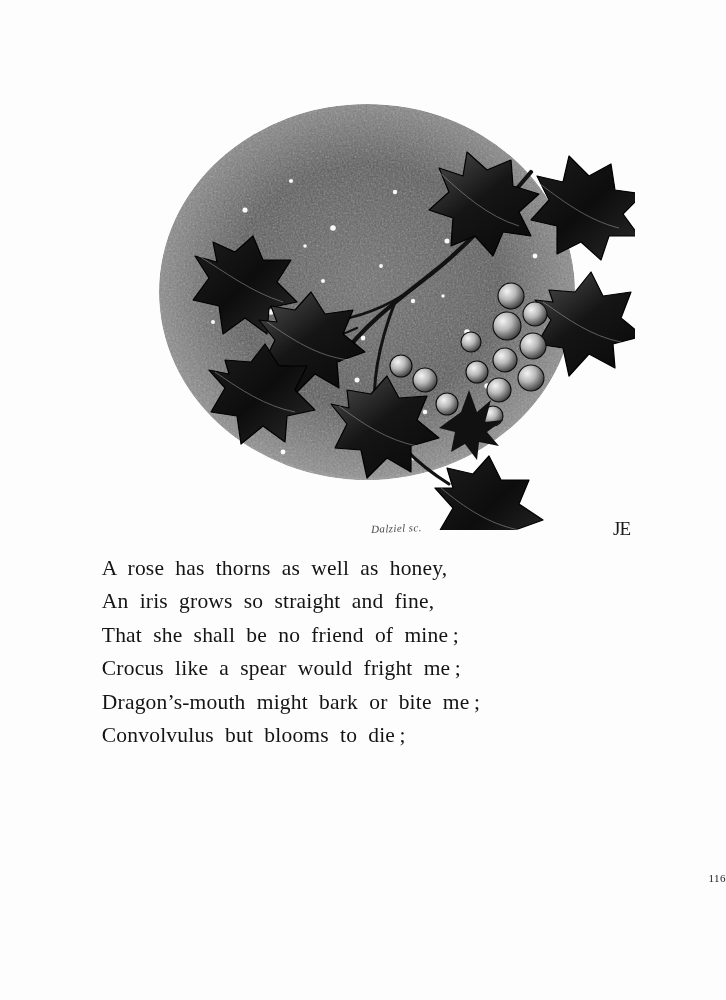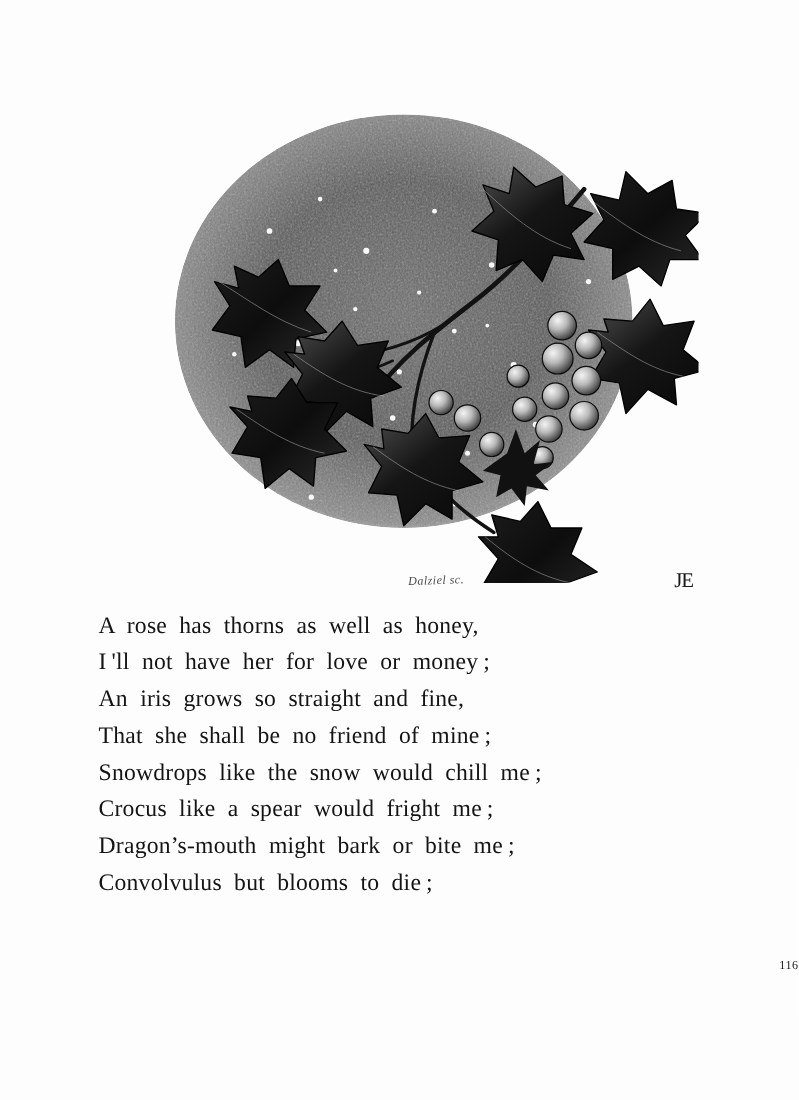--- a/index.html
+++ b/index.html
@@ -239,24 +239,22 @@
         <path d="M366 352 L374 330 L382 352 L396 340 L390 362 L408 360 L392 372 L404 386 L384 382 L382 400 L370 384 L356 392 L360 372 L344 368 Z"></path>
       </g>
     </svg>
     <div class="signature">Dalziel sc.</div>
     <div class="monogram">JE</div>
   </div>
 
   <div class="poem">
     <div class="poem-inner">
       <div class="poem-line">A  rose  has  thorns  as  well  as  honey,</div>
-      <div class="poem-line">I 'll  not  have  her  for  love  or  money ;</div>
       <div class="poem-line">An  iris  grows  so  straight  and  fine,</div>
       <div class="poem-line">That  she  shall  be  no  friend  of  mine ;</div>
-      <div class="poem-line">Snowdrops  like  the  snow  would  chill  me ;</div>
       <div class="poem-line">Crocus  like  a  spear  would  fright  me ;</div>
       <div class="poem-line">Dragon’s-mouth  might  bark  or  bite  me ;</div>
       <div class="poem-line">Convolvulus  but  blooms  to  die ;</div>
     </div>
   </div>
 
   <div class="page-number">116</div>
 
 </div>
 

